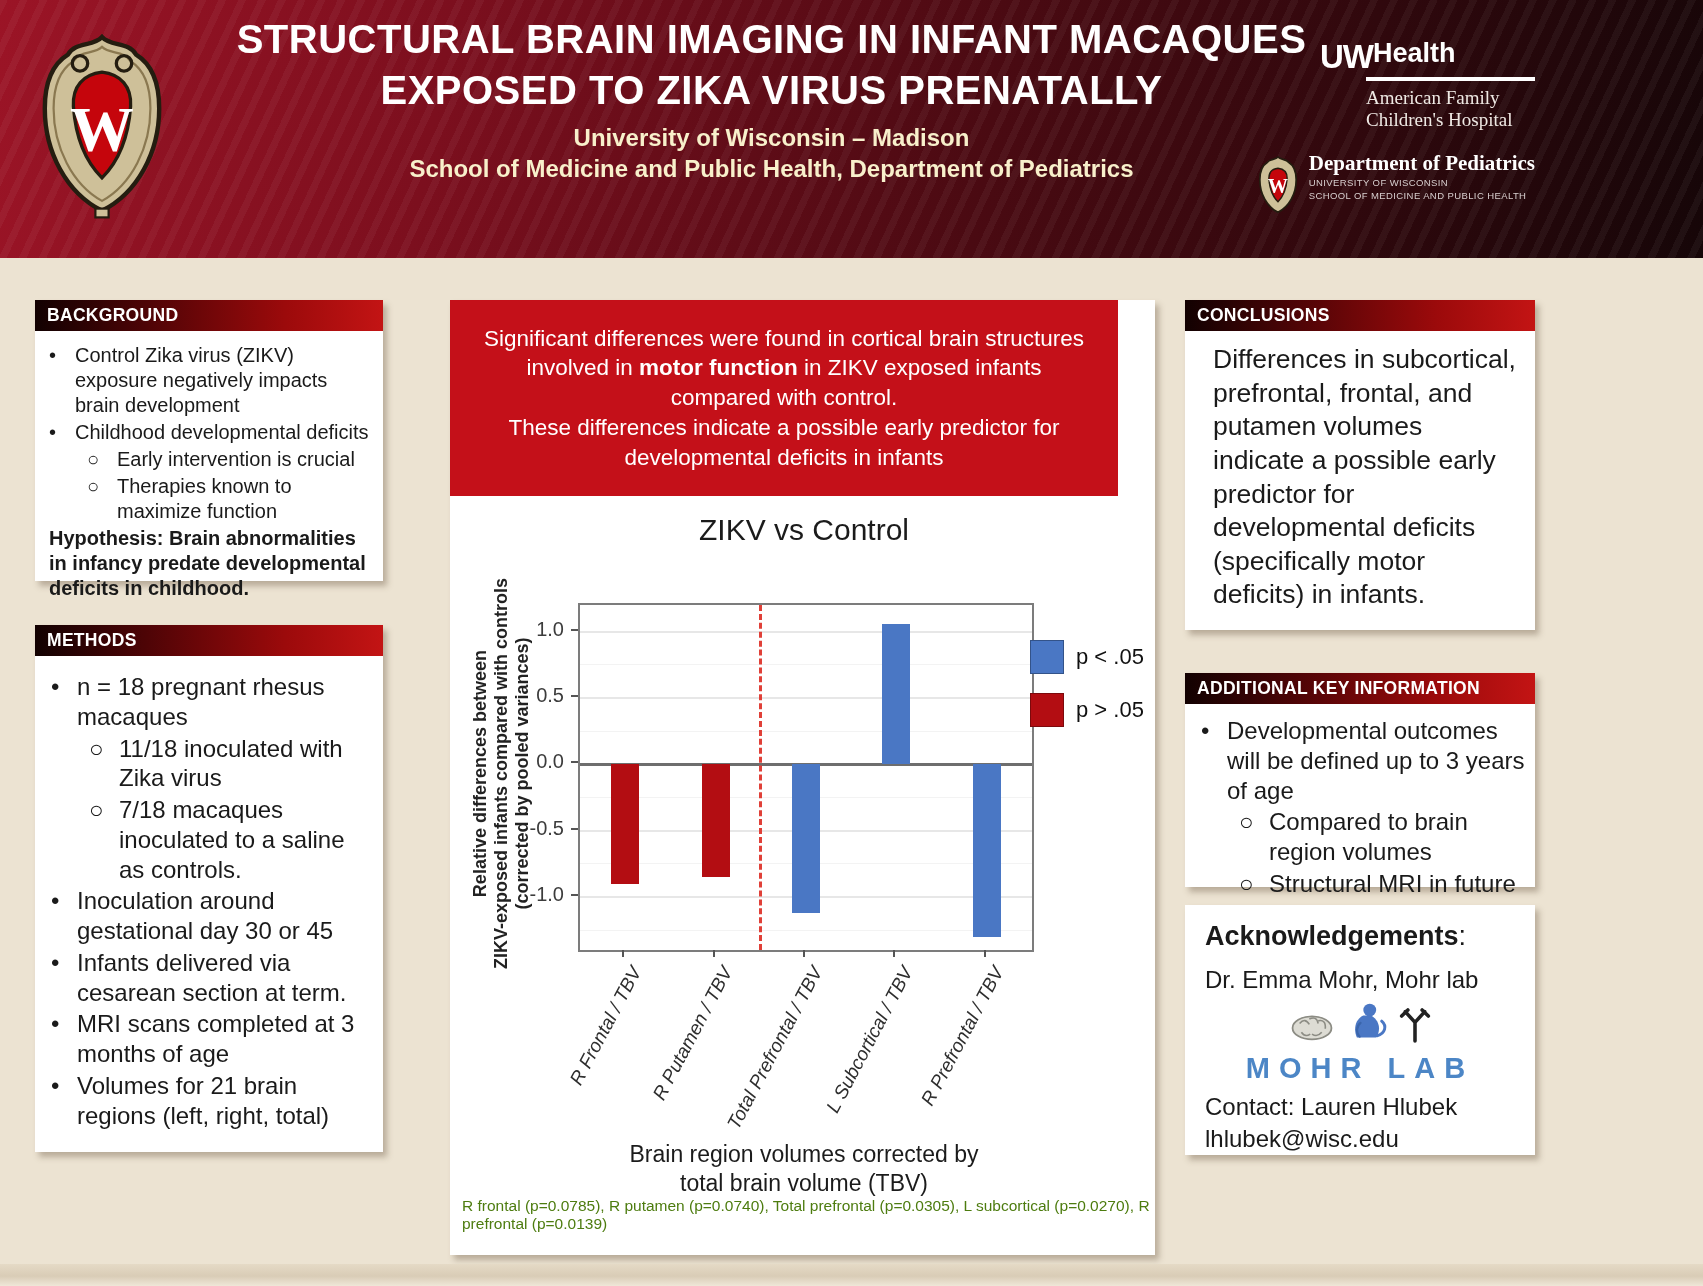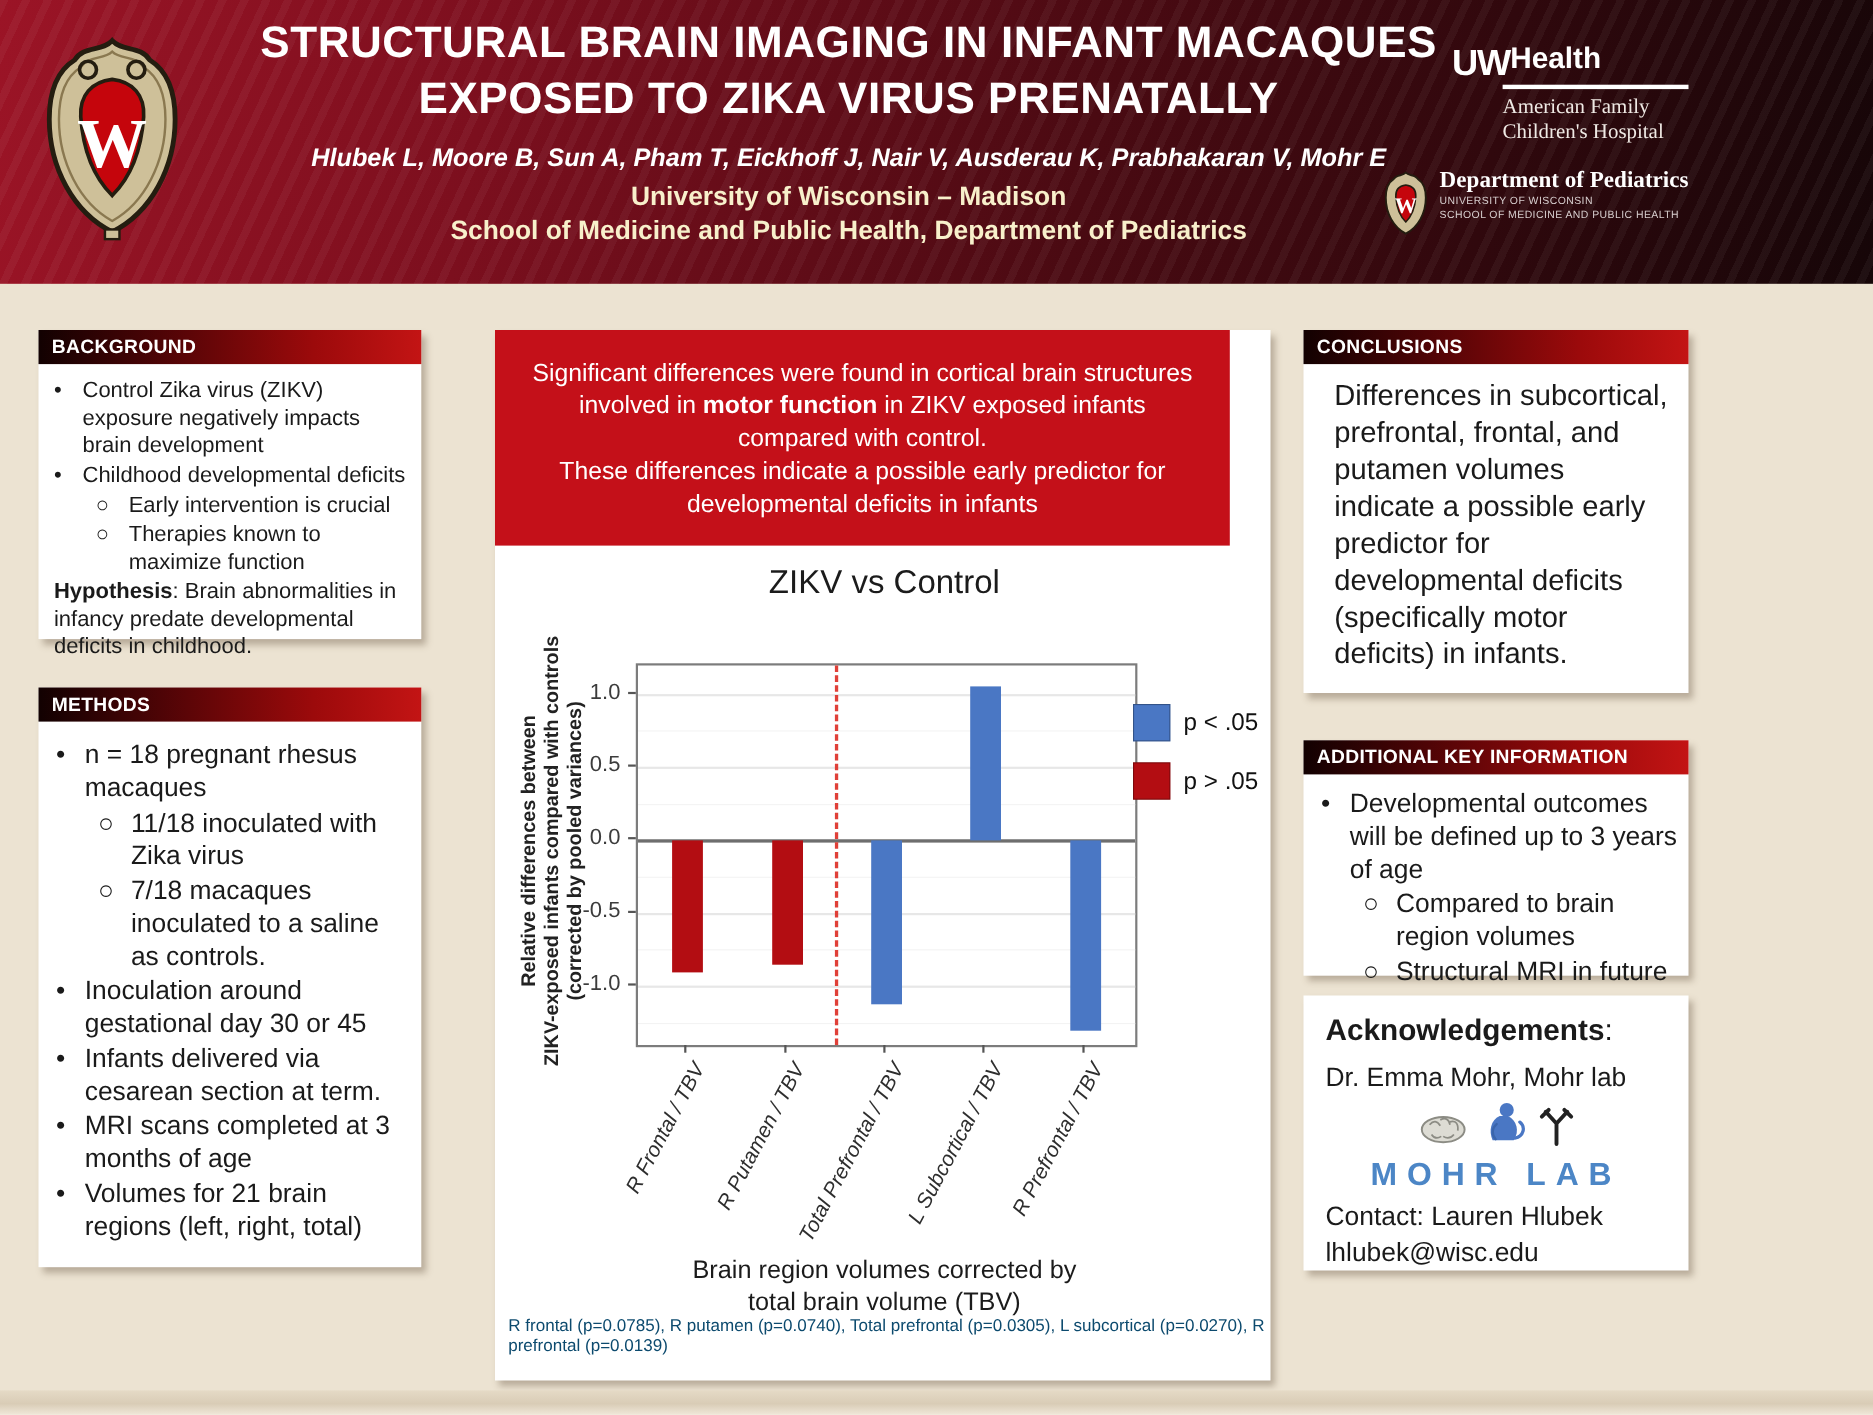--- a/index.html
+++ b/index.html
@@ -35,28 +35,28 @@
     background:linear-gradient(90deg,#120101 0%,#4e0406 32%,#9c0a0b 72%,#c31414 100%);}
   .box-body{color:#1a1a1a;}
   .li{display:flex;margin:2px 0;}
   .li .marker{flex:0 0 auto;}
   .li .txt{flex:1 1 auto;}
   .l1 .marker{width:26px;text-align:left;padding-left:4px;}
   .l2{padding-left:40px;}
   .l2 .marker{width:30px;padding-left:2px;}
   .s20{font-size:20px;line-height:1.25;padding:10px 12px 0 10px;}
   .s24{font-size:24px;line-height:1.24;padding:14px 8px 0 12px;}
-  .hypo{margin-top:1px;padding-left:4px;}
+  .hypo{margin-top:1px;padding-left:4px;font-weight:bold;}
 
   
   #panel{left:450px;top:300px;width:705px;height:955px;}
   #redbox{position:absolute;left:0;top:0;width:668px;height:196px;background:#c41019;color:#fff;
     display:flex;flex-direction:column;justify-content:center;text-align:center;
     font-size:22.5px;line-height:1.32;padding:0 26px;box-sizing:border-box;}
-  #caption{position:absolute;left:12px;bottom:22px;font-size:15.5px;color:#0c4a6e;}
+  #caption{position:absolute;left:12px;bottom:22px;font-size:15.5px;color:#4d7c0f;}
 
   
   #chart{position:absolute;left:0;top:195px;width:705px;height:735px;}
   #chart-title{position:absolute;left:128px;top:18px;width:452px;text-align:center;font-size:30px;color:#1b1b1b;}
   #ylab{position:absolute;left:-168px;top:247px;width:440px;transform:rotate(-90deg);
     text-align:center;font-weight:bold;font-size:18px;line-height:1.17;color:#222;}
   #plot{position:absolute;left:128px;top:108px;width:452px;height:345px;background:#fff;border:2px solid #7c7c7c;}
   .gridline{position:absolute;left:0;width:100%;}
   .ytick-label{position:absolute;left:58px;width:56px;text-align:right;font-size:20px;color:#3c3c3c;}
   .ytick-mark{position:absolute;width:7px;height:2px;background:#555;}
@@ -100,21 +100,20 @@
         <circle cx="80" cy="29" r="7" fill="none" stroke="#241d10" stroke-width="3"></circle>
         <path d="M60 37 C77 39 87 50 86 68 C84 97 74 119 60 133 C46 119 36 97 34 68 C33 50 43 39 60 37 Z" fill="#c5050c" stroke="#241d10" stroke-width="3"></path>
         <text x="60" y="109" font-family="Liberation Serif, serif" font-size="58" font-weight="bold" fill="#ffffff" text-anchor="middle">W</text>
         <rect x="54" y="161" width="12" height="8" fill="#cec099" stroke="#241d10" stroke-width="2"></rect>
       </svg>
     </div>
 
     <div class="title-wrap">
       <div class="title-line">STRUCTURAL BRAIN IMAGING IN INFANT MACAQUES</div>
       <div class="title-line">EXPOSED TO ZIKA VIRUS PRENATALLY</div>
-      <div class="authors">Hlubek L, Moore B, Sun A, Pham T, Eickhoff J, Nair V, Ausderau K, Prabhakaran V, Mohr E</div>
       <div class="affil">University of Wisconsin – Madison</div>
       <div class="affil2">School of Medicine and Public Health, Department of Pediatrics</div>
     </div>
 
     <div class="uwh">
       <div class="uwh-top">
         <span class="uwh-uw">UW</span><span class="uwh-health">Health</span>
       </div>
       <div class="uwh-rule"></div>
       <div class="uwh-sub">

